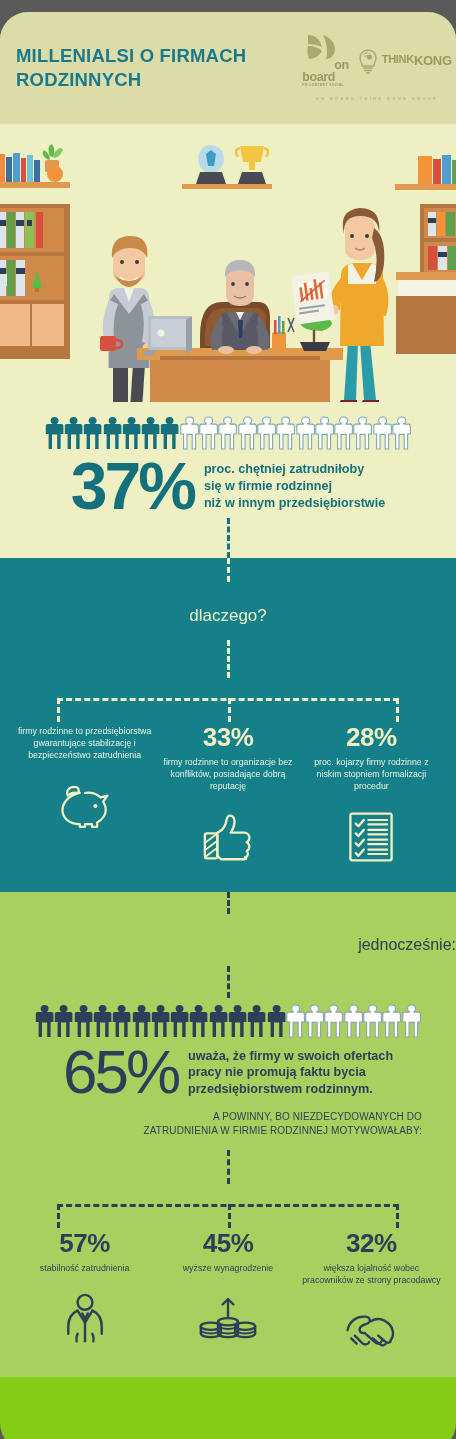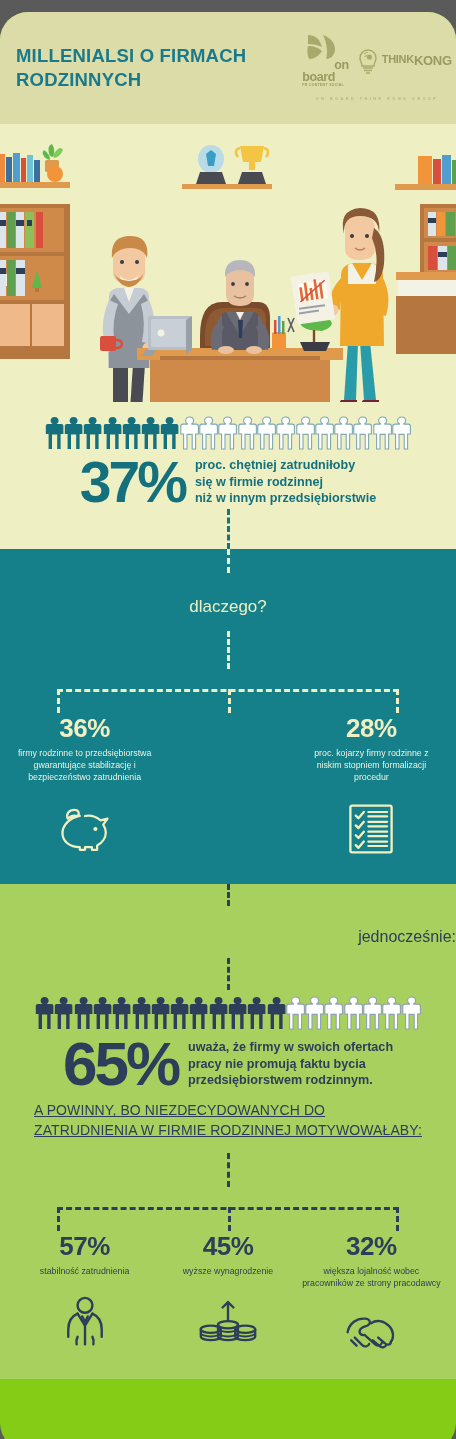--- a/index.html
+++ b/index.html
@@ -50,21 +50,21 @@
   .people-row {
     display:flex; justify-content:center; align-items:flex-end;
     gap:0px; padding:0 10px;
   }
   .person { width:19.3px; height:35px; }
   .stat-big-row {
     display:flex; align-items:center; justify-content:center;
     gap:10px; padding:4px 14px 0 14px;
   }
   .bignum-teal {
-    font-size:57px; font-weight:bold; color:#14707c; line-height:0.95;
+    font-size:66px; font-weight:bold; color:#14707c; line-height:0.95;
     letter-spacing:-3px;
   }
   .stat-text-teal {
     font-size:12.6px; font-weight:bold; color:#14707c; line-height:1.32;
   }
 
   
   .dash-v { width:0; margin:0 auto; border-left:3.5px dashed #16737f; }
   .dash-v.cream { border-left-color:#eef0c4; }
   .dash-v.navy  { border-left-color:#2d3e5a; }
@@ -91,27 +91,27 @@
   .cols { display:flex; justify-content:space-between; padding:0 14px; }
   .col { width:33%; text-align:center; }
   .num-cream { font-size:26px; font-weight:bold; color:#f2efc0; letter-spacing:-0.5px; }
   .desc-cream { font-size:8.8px; color:#eaf2e0; line-height:1.38; margin-top:3px; }
   .icon-wrap { margin-top:14px; height:62px; display:flex; align-items:center; justify-content:center; }
 
   
   .sec-green { background:#a8d05e; position:relative; padding-bottom:14px; }
   .green-q { text-align:right; font-size:16px; color:#2d3e5a; padding-top:22px; }
   .bignum-navy {
-    font-size:62px; font-weight:bold; color:#2d3e5a; line-height:0.95;
+    font-size:62px; font-weight:normal; color:#2d3e5a; line-height:0.95;
     letter-spacing:-3px;
   }
   .stat-text-navy { font-size:12.6px; font-weight:bold; color:#2d3e5a; line-height:1.32; }
   .caps-note {
-    text-align:left; font-size:14px; color:#2d3e5a; line-height:1.42;
-    padding:8px 34px 0 34px; letter-spacing:0.1px;text-decoration:underline;
+    text-align:right; font-size:10px; color:#2d3e5a; line-height:1.42;
+    padding:8px 34px 0 34px; letter-spacing:0.1px;
   }
   .num-navy { font-size:26px; font-weight:bold; color:#2d3e5a; letter-spacing:-0.5px; }
   .desc-navy { font-size:8.8px; color:#2d3e5a; line-height:1.38; margin-top:3px; }
 </style>
 </head>
 <body>
 
 <div id="page">
 
   <div class="header">
@@ -529,29 +529,41 @@
 
     <div class="branch">
       <div class="hline"></div>
       <div class="drop" style="left:0;"></div>
       <div class="drop" style="left:50%;"></div>
       <div class="drop" style="right:0;"></div>
     </div>
 
     <div class="cols" id="teal-cols">
     <div class="col">
-      <div class="num-cream">36%</div>
       <div class="desc-cream">firmy rodzinne to przedsiębiorstwa gwarantujące stabilizację i bezpieczeństwo zatrudnienia</div>
       <div class="icon-wrap">
             <svg width="52" height="46" viewBox="0 0 60 52">
         <path d="M20 12 C10 15 4 23 4 31 C4 40 12 47 24 47 L24 50 L30 50 L30 47 L38 47 L38 50 L44 50 L44 45
                  C50 42 54 36 54 30 C54 27 53 24 51 21 L56 14 L48 16 C43 12 36 10 30 11" fill="none" stroke="#f2efc0" stroke-width="2.6" stroke-linecap="round" stroke-linejoin="round"></path>
         <circle cx="42" cy="26" r="2.4" fill="#f2efc0"></circle>
         <path d="M18 4 C11 4 8 9 10 14 C13 11 18 10 22 11 C24 7 22 4 18 4 Z" fill="none" stroke="#f2efc0" stroke-width="2.6" stroke-linecap="round" stroke-linejoin="round"></path>
         <path d="M14 13 L24 11" fill="none" stroke="#f2efc0" stroke-width="2.6" stroke-linecap="round" stroke-linejoin="round"></path>
+      </svg>
+          </div>
+    </div>
+    <div class="col">
+      <div class="num-cream">33%</div>
+      <div class="desc-cream">firmy rodzinne to organizacje bez konfliktów, posiadające dobrą reputację</div>
+      <div class="icon-wrap">
+            <svg width="54" height="48" viewBox="0 0 60 54">
+        <path d="M18 22 C18 22 24 20 27 13 C29 8 28 3 32 3 C37 3 38 8 37 13 C36 18 33 22 33 22
+                 L48 22 C52 22 54 25 54 28 C54 31 51 33 51 33 C53 34 54 36 54 38 C54 41 51 43 51 43
+                 C53 44 53 49 49 50 C51 51 51 52 48 52 L22 52 L18 48 Z" fill="none" stroke="#f2efc0" stroke-width="2.6" stroke-linecap="round" stroke-linejoin="round"></path>
+        <rect x="4" y="23" width="14" height="28" rx="2" fill="none" stroke="#f2efc0" stroke-width="2.6" stroke-linecap="round" stroke-linejoin="round"></rect>
+        <path d="M5 33 L17 24 M5 41 L17 32 M5 49 L17 40" stroke="#f2efc0" stroke-width="2" fill="none"></path>
       </svg>
           </div>
     </div>
     <div class="col">
       <div class="num-cream">28%</div>
       <div class="desc-cream">proc. kojarzy firmy rodzinne z niskim stopniem formalizacji procedur</div>
       <div class="icon-wrap">
             <svg width="48" height="52" viewBox="0 0 52 58">
         <rect x="3" y="3" width="46" height="52" rx="2" fill="none" stroke="#f2efc0" stroke-width="2.6" stroke-linecap="round" stroke-linejoin="round"></rect>
         <path d="M9 14 L12 17 L18 10" fill="none" stroke="#f2efc0" stroke-width="2.6" stroke-linecap="round" stroke-linejoin="round"></path>

